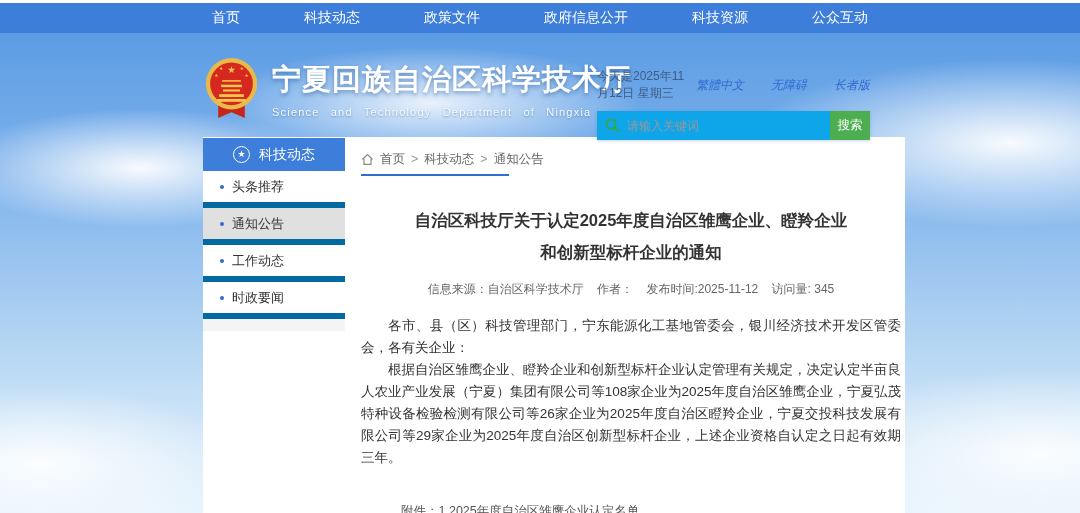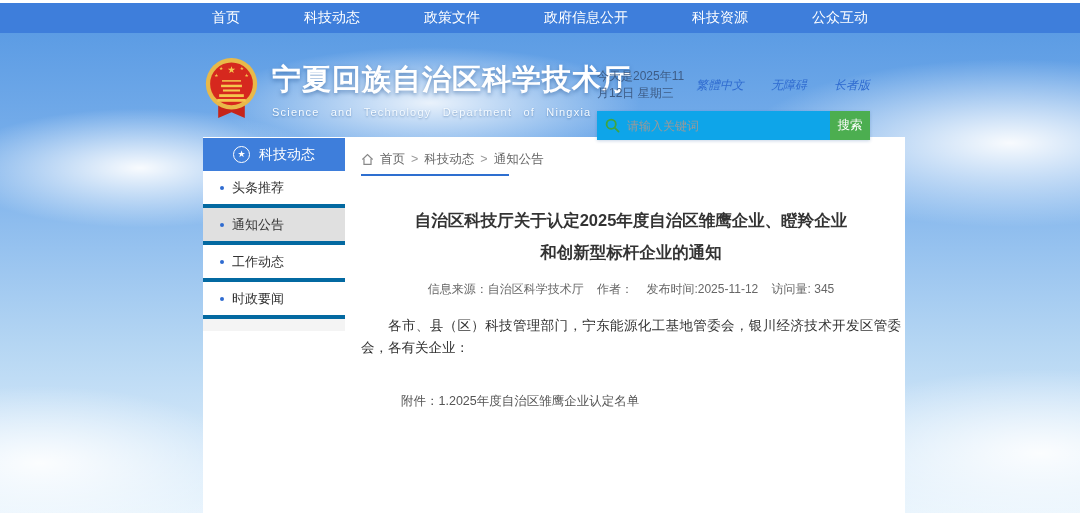--- a/index.html
+++ b/index.html
@@ -49,21 +49,21 @@
   
   .content-card { position:absolute; left:203px; top:137px; width:702px; bottom:0; background:#fff; z-index:3; }
 
   
   .sidebar { position:absolute; left:0; top:1px; width:142px; }
   .sidebar-header { height:33px; background:#3e7edb; color:#fff; display:flex; align-items:center;
     justify-content:center; gap:9px; font-size:14px; cursor:pointer; }
   .circle-star { width:17px; height:17px; border:1.4px solid #fff; border-radius:50%;
     display:flex; align-items:center; justify-content:center; font-size:9px; line-height:1; color:#fff; }
   .sidebar-item { height:37px; display:flex; align-items:center; padding-left:17px; font-size:13px;
-    color:#333; border-bottom:4px solid #0369a1; cursor:pointer; }
+    color:#333; border-bottom:6px solid #0369a1; cursor:pointer; }
   .sidebar-item.active { background:#e0e0e0; }
   .bullet { width:4px; height:4px; border-radius:50%; background:#2f6bd0; margin-right:8px; flex:none; }
   .sidebar-strip { height:12px; background:#f4f4f4; }
 
   
   .main { position:absolute; left:158px; top:0; right:4px; padding-top:12px; }
   .breadcrumb { display:flex; align-items:center; gap:6px; font-size:12.5px; color:#666; height:20px; }
   .bc-link { color:#666; cursor:pointer; text-decoration:none; }
   .bc-sep { color:#999; }
   .bc-line { margin-top:5px; width:148px; height:2px; background:#2e6fd0; }
@@ -190,20 +190,21 @@
 
       <div class="meta">
         <span>信息来源：自治区科学技术厅</span>
         <span>作者：</span>
         <span>发布时间:2025-11-12</span>
         <span>访问量: 345</span>
       </div>
 
       <div class="article-body">
         <p>各市、县（区）科技管理部门，宁东能源化工基地管委会，银川经济技术开发区管委会，各有关企业：</p>
+        <p>根据自治区雏鹰企业、瞪羚企业和创新型标杆企业认定管理有关规定，决定认定半亩良人农业产业发展（宁夏）集团有限公司等108家企业为2025年度自治区雏鹰企业，宁夏弘茂特种设备检验检测有限公司等26家企业为2025年度自治区瞪羚企业，宁夏交投科技发展有限公司等29家企业为2025年度自治区创新型标杆企业，上述企业资格自认定之日起有效期三年。</p>
       </div>
 
       <div class="attachments">
         <span class="att-label">附件：</span>
         <div class="att-list">
           <div>1.2025年度自治区雏鹰企业认定名单</div>
 
         </div>
       </div>
 

